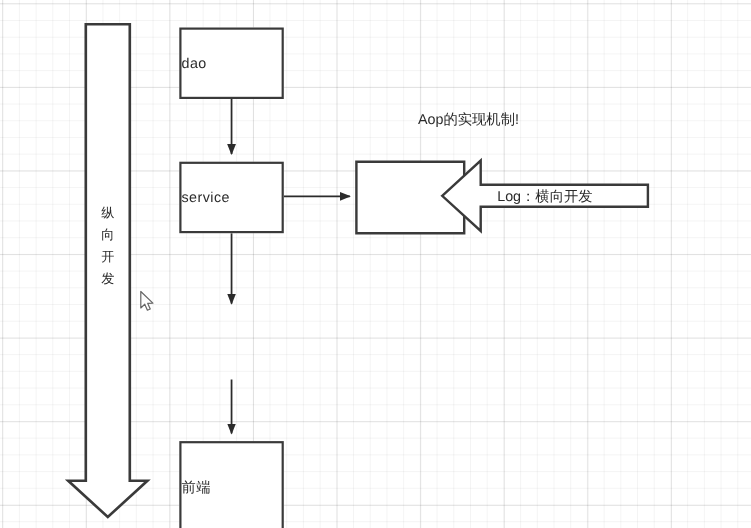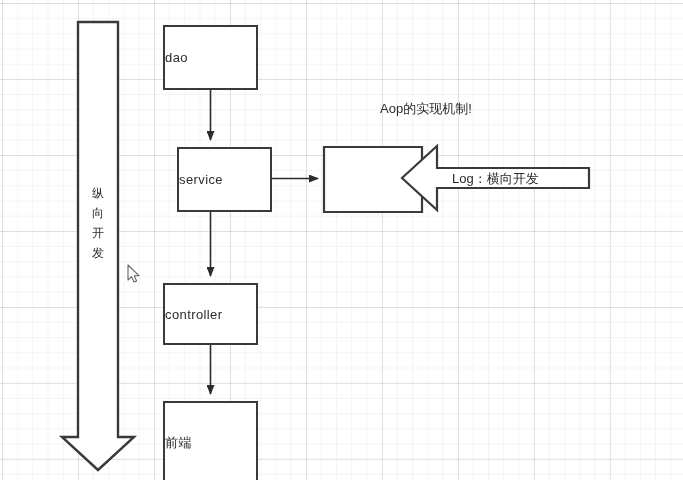--- a/index.html
+++ b/index.html
@@ -110,27 +110,24 @@
 
     <path d="M324,147 L422,147 L422,212 L324,212 Z" fill="#ffffff" stroke="#3a3a3a" stroke-width="2.2"></path>
 
     <path d="M402,178 L437,146 L437,168 L589,168 L589,188 L437,188 L437,210 Z" fill="#ffffff" stroke="#3a3a3a" stroke-width="2.2" stroke-linejoin="miter"></path>
   </svg>
 
   <div class="node-box" style="left:163px; top:25px; width:95px; height:65px;">
     <span class="node-label">dao</span>
   </div>
 
-  <div class="node-box" style="left:177px; top:147px; width:95px; height:65px;">
+  <div class="node-box" style="left:163px; top:147px; width:95px; height:65px;">
     <span class="node-label">service</span>
   </div>
 
-  <div class="node-box" style="left:163px; top:283px; width:95px; height:62px;">
-    <span class="node-label">controller</span>
-  </div>
 
   <div class="node-box" style="left:163px; top:401px; width:95px; height:84px;">
     <span class="node-label">前端</span>
   </div>
 
   <div class="free-text" style="left:380px; top:100px;">Aop的实现机制!</div>
 
   <div class="arrow-label" style="left:452px; top:170px;">Log：横向开发</div>
 
   <div class="vert-text" style="left:87px; top:183px;">

